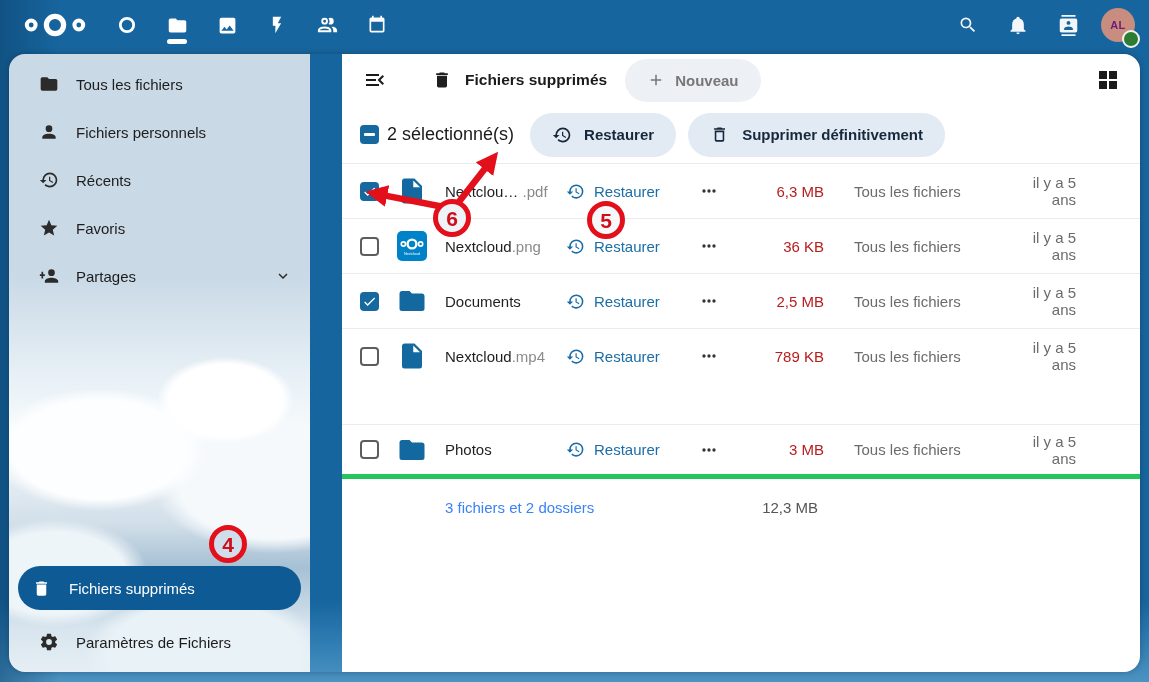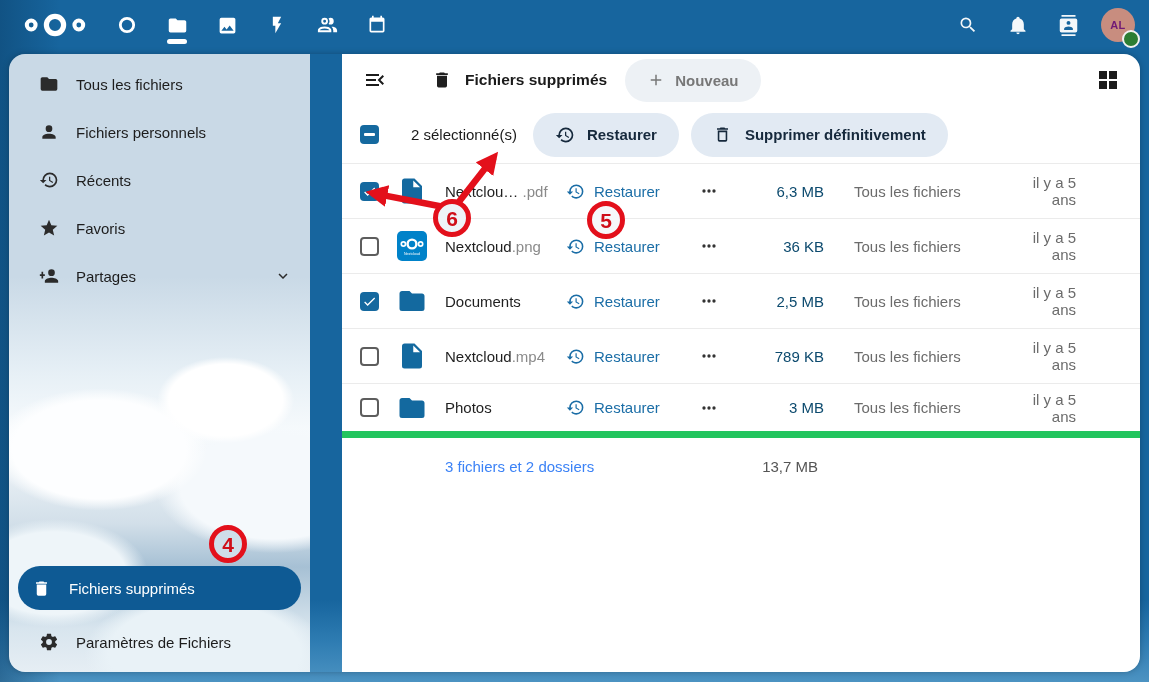--- a/index.html
+++ b/index.html
@@ -74,40 +74,40 @@
              font-size:15px; cursor:default; }
   .btn-new .ic { width:18px; margin-right:10px; color:#777; }
   .grid-btn { margin-left:auto; margin-right:18px; width:26px; color:#1b1b1b; cursor:pointer; }
 
   .c-select { height:57px; display:flex; align-items:center; padding-left:18px; flex:none; }
   .cbx { width:19px; height:19px; border-radius:4px; flex:none; cursor:pointer; }
   .cbx.ind { background:#15699f; display:flex; align-items:center; justify-content:center; }
   .cbx.ind::after { content:""; width:11px; height:2.5px; background:#fff; border-radius:1px; }
   .cbx.on { background:#15699f; display:flex; align-items:center; justify-content:center; color:#fff; }
   .cbx.off { background:#fff; border:2px solid #5d5d5d; }
-  .sel-count { margin-left:32px; font-size:15px; color:#1b1b1b; }
+  .sel-count { margin-left:8px; font-size:18px; color:#1b1b1b; }
   .pill-btn { margin-left:16px; height:44px; border-radius:22px; background:#e2eaf3;
               display:flex; align-items:center; padding:0 22px; color:#16293c; font-weight:bold;
               font-size:15px; cursor:pointer; }
   .pill-btn .ic { width:20px; margin-right:12px; color:#16293c; }
   .pill-btn + .pill-btn { margin-left:12px; }
 
   .rows { flex:none; }
   .frow { height:55px; display:flex; align-items:center; padding-left:18px;
           border-top:1px solid #ebebeb; cursor:pointer; }
-  .rows .frow:last-child { border-bottom:7px solid #22c55e; }
+  .rows .frow:last-child { border-bottom:5px solid #22c55e;margin-top:41px; }
   .fic { width:30px; margin-left:18px; flex:none; color:#13699f; }
   .fname { width:121px; margin-left:18px; font-size:15px; color:#1f1f1f; white-space:nowrap;
            overflow:hidden; }
   .fname .ext { color:#8a8a8a; white-space:pre; }
   .fact { width:133px; display:flex; align-items:center; flex:none; }
   .fact .ic { width:19px; color:#1a6da6; margin-right:9px; }
   .fact .lnk { color:#1a6da6; font-size:15px; cursor:pointer; }
   .fdots { width:20px; color:#333; cursor:pointer; flex:none; }
-  .fsize { width:105px; text-align:right; font-size:15px; color:#0c4a6e; flex:none; }
+  .fsize { width:105px; text-align:right; font-size:15px; color:#b91c1c; flex:none; }
   .forigin { width:175px; margin-left:30px; font-size:15px; color:#6b6b6b; flex:none; }
   .fdate { flex:1; text-align:right; padding-right:64px; font-size:15px; color:#6b6b6b; }
 
   .summary { height:58px; position:relative; }
   .sum-count { position:absolute; left:103px; top:20px; font-size:15px; color:#3b82f6; }
   .sum-size { position:absolute; left:371px; width:105px; text-align:right; top:20px;
               font-size:15px; color:#555; }
 
   
   .overlay { position:fixed; left:0; top:0; width:1149px; height:682px; pointer-events:none;
@@ -444,21 +444,21 @@
             </svg>
           </span>
         <span class="fsize">3 MB</span>
         <span class="forigin">Tous les fichiers</span>
         <span class="fdate">il y a 5 ans</span>
       </div>
     </div>
 
     <div class="summary">
       <span class="sum-count">3 fichiers et 2 dossiers</span>
-      <span class="sum-size">13,7 MB</span>
+      <span class="sum-size">12,3 MB</span>
     </div>
   </div>
 </div>
 
 <svg class="overlay" viewBox="0 0 1149 682">
   <defs>
     <marker id="ah" viewBox="0 0 10 10" refX="7" refY="5" markerWidth="3.4" markerHeight="3.4" orient="auto">
       <path d="M0,0 L10,5 L0,10 Z" fill="#e3101b"></path>
     </marker>
   </defs>

